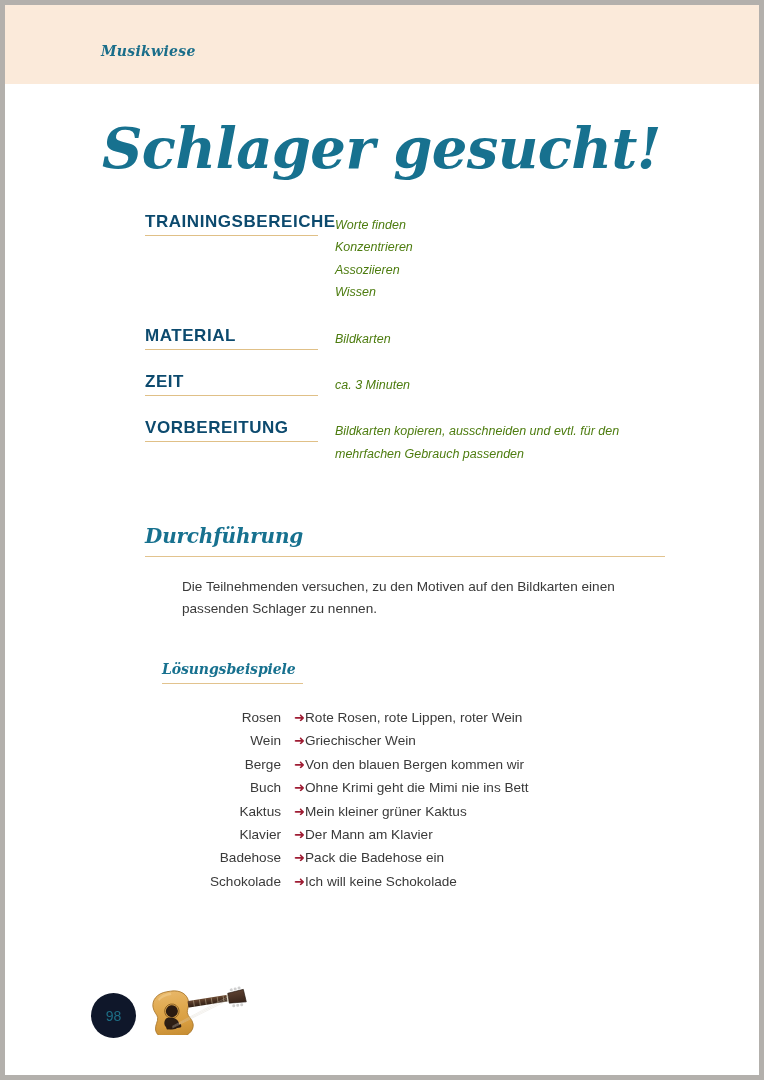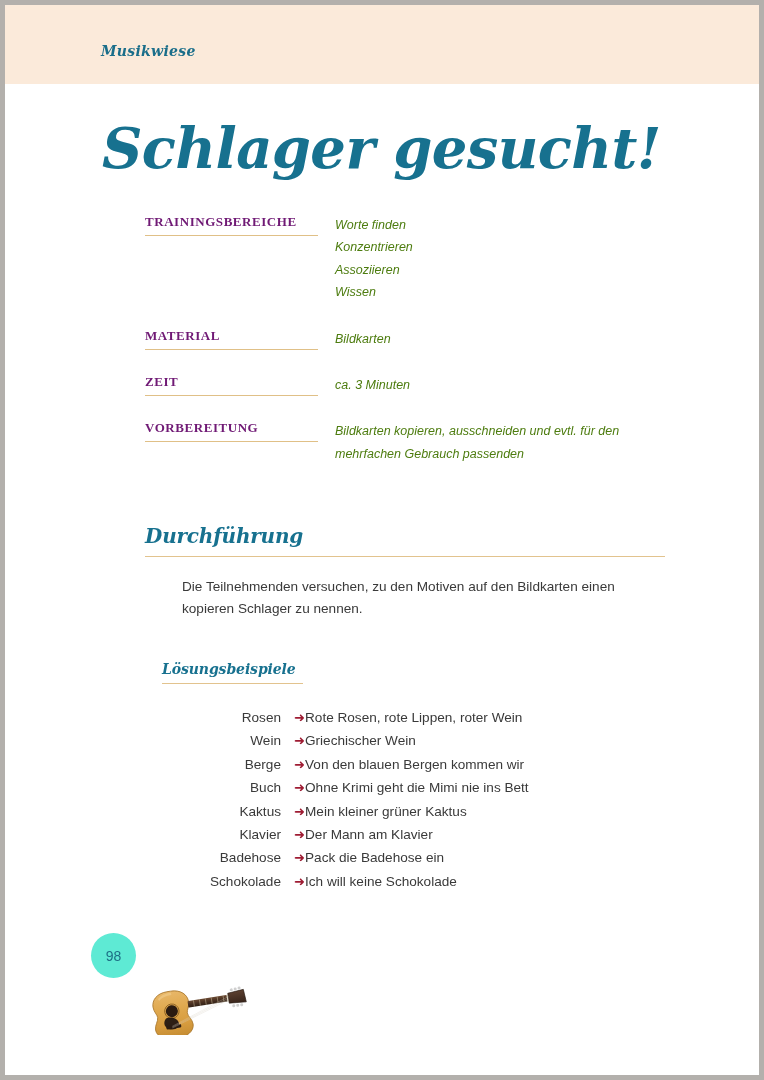--- a/index.html
+++ b/index.html
@@ -72,25 +72,25 @@
     position: relative;
     display: flex;
     align-items: flex-start;
     margin-bottom: 24px;
   }
   .meta-label-wrap {
     width: 190px;
     flex: 0 0 190px;
   }
   .meta-label {
-    font-family: Liberation Serif, serif;
-    font-size: 13px;
+    font-family: Liberation Sans, sans-serif;
+    font-size: 17px;
     font-weight: bold;
     letter-spacing: 0.55px;
-    color: #701a75;
+    color: #0c4a6e;
     line-height: 16px;
     white-space: nowrap;
   }
   .meta-rule {
     width: 173px;
     height: 1px;
     background: #e0c087;
     margin-top: 5px;
   }
   .meta-values {
@@ -189,25 +189,25 @@
     font-family: "Liberation Sans", sans-serif;
     font-size: 13.6px;
     color: #3a3a3a;
     white-space: nowrap;
   }
 
   
   .page-number {
     position: absolute;
     left: 86px;
-    top: 928px;
+    top: 988px;
     width: 45px;
     height: 45px;
     border-radius: 50%;
-    background: #5eead4;
+    background: #0f172a;
     display: flex;
     align-items: center;
     justify-content: center;
     font-family: "Liberation Sans", sans-serif;
     font-size: 14px;
     color: #1d6f86;
   }
 
   .guitar {
     position: absolute;
@@ -271,21 +271,21 @@
       <div class="meta-values" style="width:335px;">
         <div class="meta-value">Bildkarten kopieren, ausschneiden und evtl. für den mehrfachen Gebrauch passenden</div>
       </div>
     </div>
 
   </div>
 
   <div class="section" style="top:519px;">
     <div class="section-heading">Durchführung</div>
     <div class="section-rule"></div>
-    <div class="section-body">Die Teilnehmenden versuchen, zu den Motiven auf den Bildkarten einen kopieren Schlager zu nennen.</div>
+    <div class="section-body">Die Teilnehmenden versuchen, zu den Motiven auf den Bildkarten einen passenden Schlager zu nennen.</div>
   </div>
 
   <div class="subsection" style="top:656px;">
     <div class="sub-heading">Lösungsbeispiele</div>
     <div class="sub-rule"></div>
   </div>
 
   <div class="solutions">
     <div class="sol-row">
       <span class="sol-term">Rosen</span>

